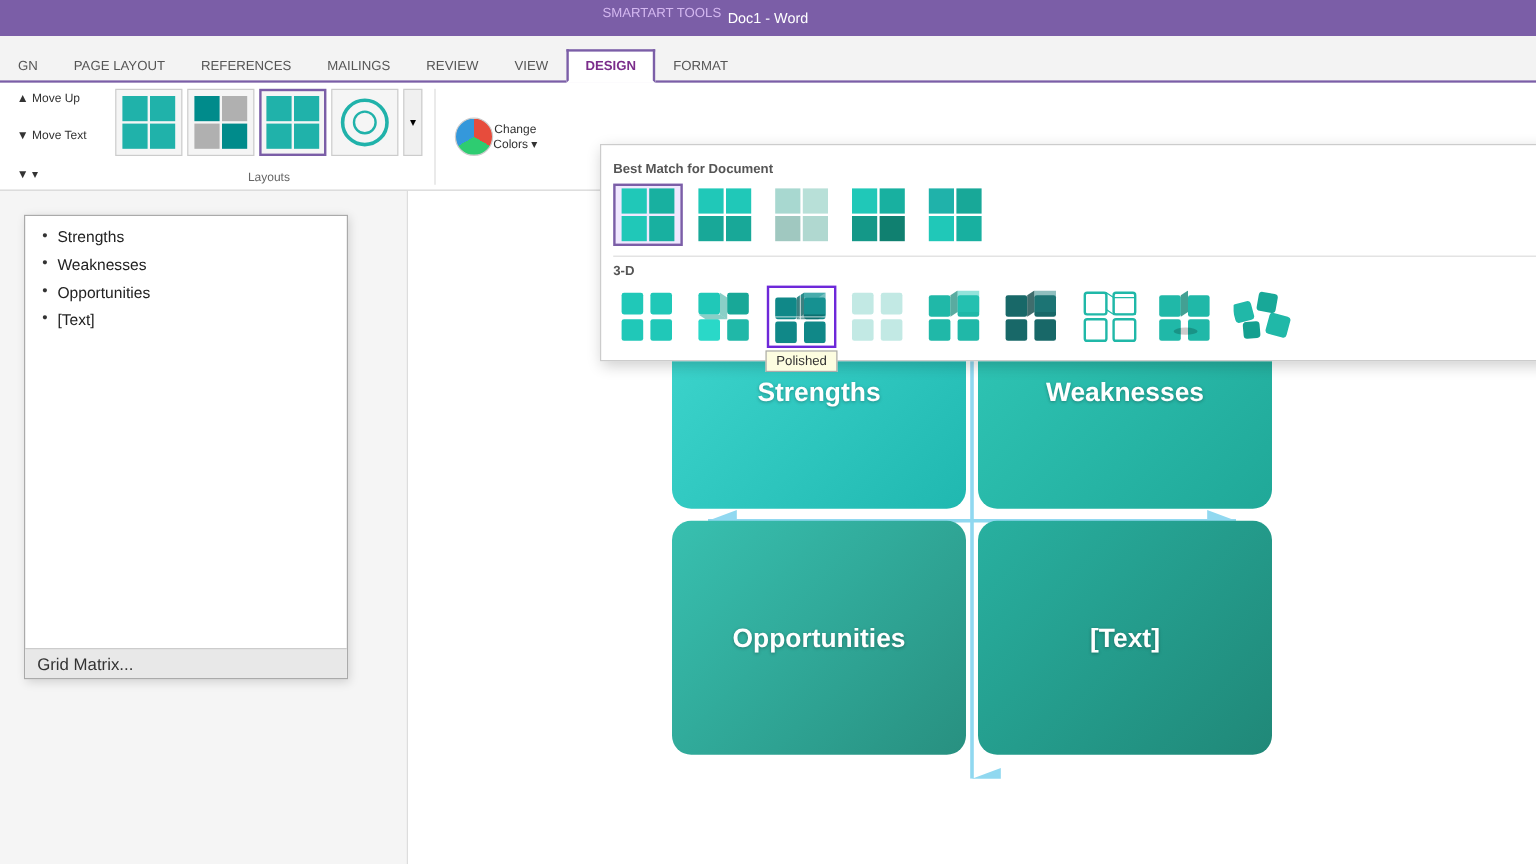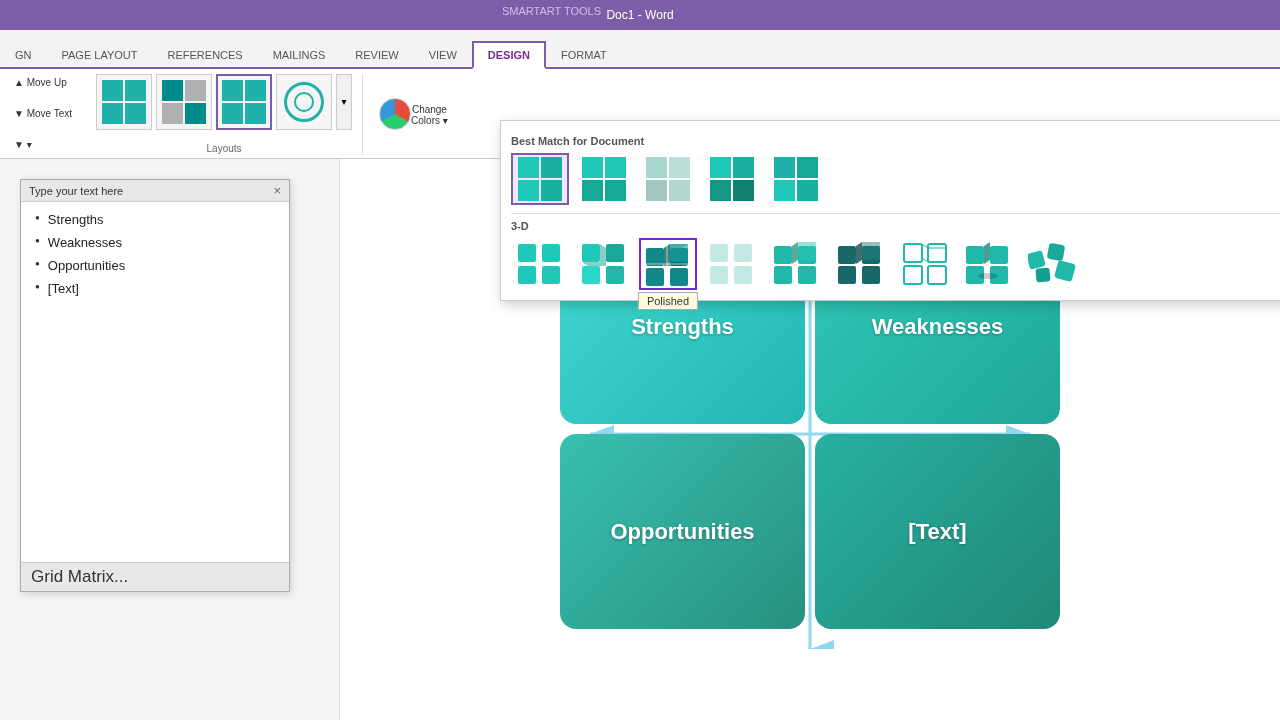--- a/index.html
+++ b/index.html
@@ -314,21 +314,21 @@
     }
     .bullet-dot {
       color: #333;
       margin-top: 1px;
       font-size: 8px;
     }
 
     .text-editor-footer {
       background: #e8e8e8;
       padding: 4px 10px;
-      font-size: 17px;
+      font-size: 14px;
       color: #333;
       border-top: 1px solid #ccc;
     }
 
     
     .smartart-area {
       flex: 1;
       display: flex;
       align-items: center;
       justify-content: center;
@@ -616,24 +616,20 @@
       </svg>
     </div>
   </div>
 </div>
 
 <div class="main-area">
 
   <div class="left-panel">
 
     <div class="text-editor">
-      <div class="text-editor-header">
-        <span>Type your text here</span>
-        <span class="close-x">×</span>
-      </div>
       <div class="text-editor-body">
         <div class="bullet-item">
           <span class="bullet-dot">●</span>
           <span>Strengths</span>
         </div>
         <div class="bullet-item">
           <span class="bullet-dot">●</span>
           <span>Weaknesses</span>
         </div>
         <div class="bullet-item">

